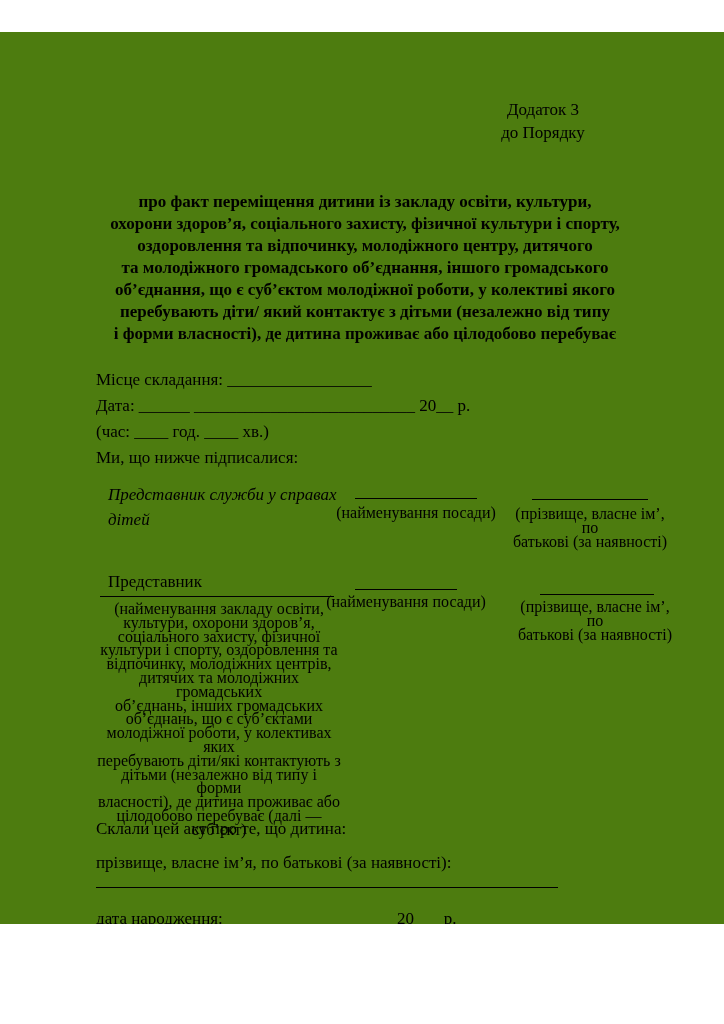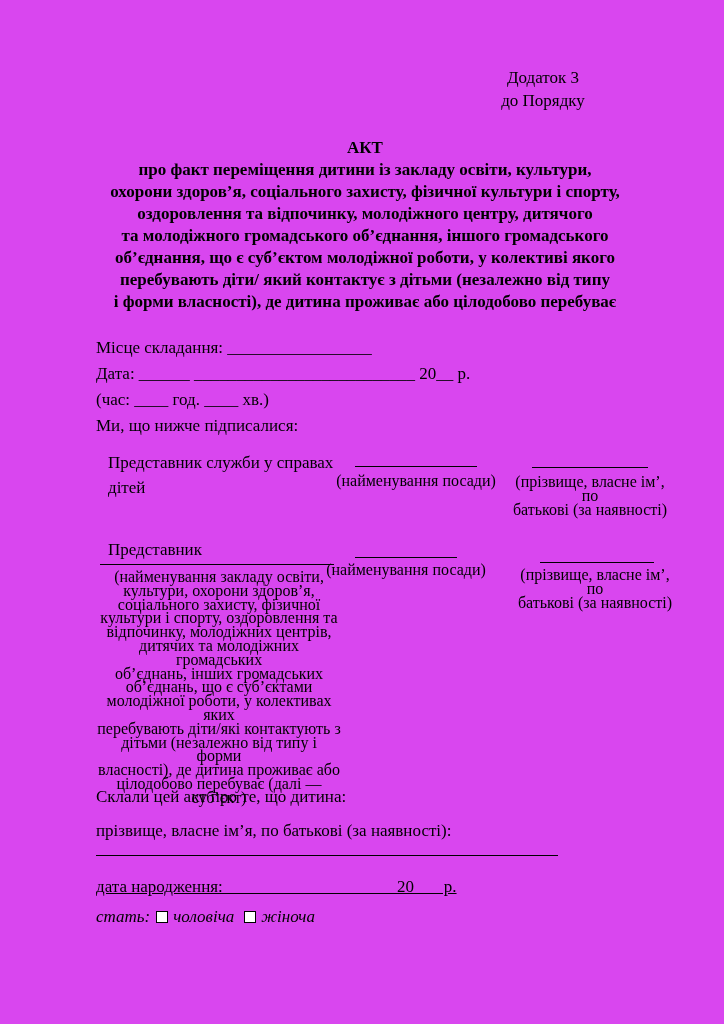--- a/index.html
+++ b/index.html
@@ -1,24 +1,25 @@
 <!DOCTYPE html>
 <html><head>
 <meta charset="utf-8">
 <style>
   html, body { margin: 0; padding: 0; background: #ffffff; }
   .page {
     position: relative;
     width: 724px;
-    height: 1024px;
-    background: #d946ef;
+    height: 892px;
+    background: #4d7c0f;
     color: #000000;
     font-family: "Liberation Serif", "DejaVu Serif", serif;
     font-size: 17px;
     overflow: hidden;
+    margin-top: 32px;
   }
   .abs { position: absolute; }
   .center { text-align: center; }
   .pre { white-space: pre-line; }
   .nw { white-space: nowrap; text-align: center; }
   .bold { font-weight: bold; }
   .title-lines { line-height: 22px; }
   .title-head { line-height: 23.5px; position: relative; left: -26px; }
   .meta-line { line-height: 20px; }
   .role { line-height: 25px; }
@@ -36,36 +37,35 @@
   .sex-option-label { margin-right: 2px; }
 </style>
 </head>
 <body>
 
 <div class="page">
 
   <div class="abs center pre" style="left:490px; top:66px; width:106px; line-height:23px;">Додаток 3
 до Порядку</div>
 
-  <div class="abs center bold title-head" style="left:65px; top:136px; width:600px;">АКТ</div>
   <div class="abs center bold pre title-lines" style="left:65px; top:159px; width:600px;">про факт переміщення дитини із закладу освіти, культури,
 охорони здоров’я, соціального захисту, фізичної культури і спорту,
 оздоровлення та відпочинку, молодіжного центру, дитячого
 та молодіжного громадського об’єднання, іншого громадського
 об’єднання,  що є суб’єктом молодіжної роботи, у колективі якого
 перебувають діти/ який контактує з дітьми (незалежно від типу
 і форми власності), де дитина проживає або цілодобово перебуває</div>
 
   <div class="abs meta-line nw" style="left:96px; top:338px;">Місце складання: _________________</div>
   <div class="abs meta-line nw" style="left:96px; top:364px;">Дата: ______ __________________________ 20__ р.</div>
   <div class="abs meta-line nw" style="left:96px; top:390px;">(час: ____ год. ____ хв.)</div>
 
   <div class="abs meta-line nw" style="left:96px; top:416px;">Ми, що нижче підписалися:</div>
 
-  <div class="abs role" style="left:108px; top:450px; width:235px;">Представник служби у справах дітей</div>
+  <div class="abs role" style="left:108px; top:450px; width:235px;font-style:italic;">Представник служби у справах дітей</div>
   <div class="abs rule" style="left:355px; top:466px; width:122px;"></div>
   <div class="abs center cap" style="left:336px; top:474px; width:160px;">(найменування посади)</div>
   <div class="abs rule" style="left:532px; top:467px; width:116px;"></div>
   <div class="abs center cap pre" style="left:508px; top:475px; width:164px;">(прізвище, власне ім’, по
 батькові (за наявності)</div>
 
   <div class="abs role" style="left:108px; top:537px; width:235px;">Представник</div>
   <div class="abs rule" style="left:100px; top:564px; width:234px;"></div>
   <div class="abs center cap-long pre" style="left:97px; top:570px; width:244px;">(найменування закладу освіти,
 культури, охорони здоров’я,

